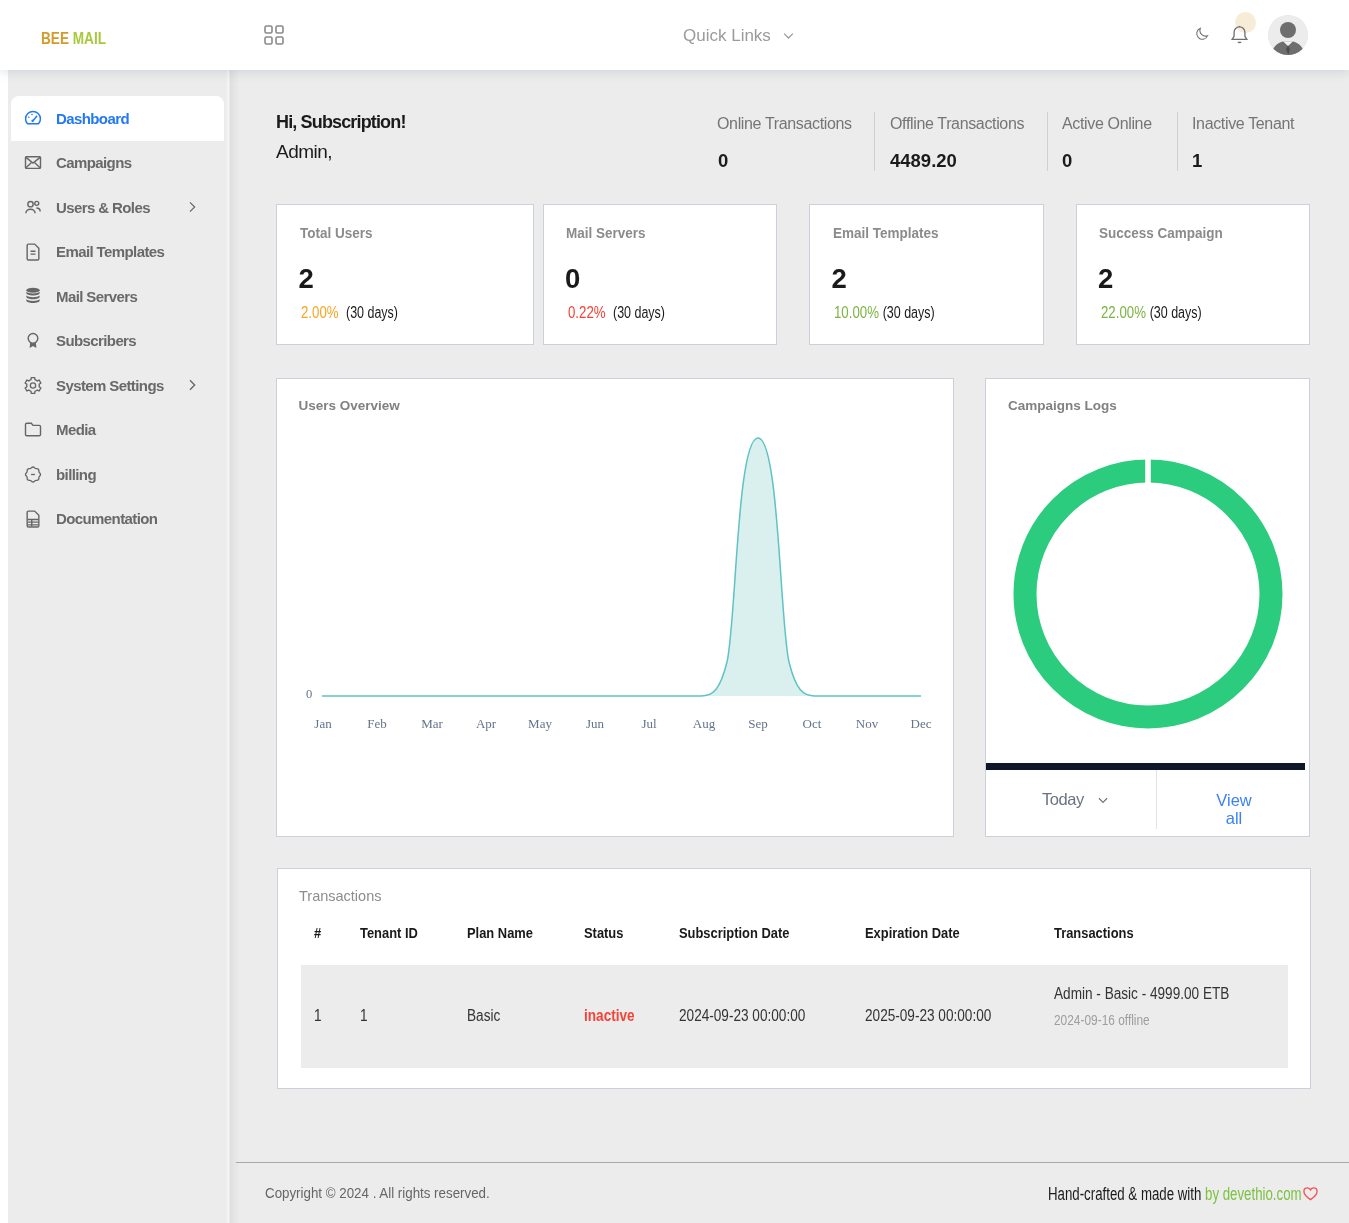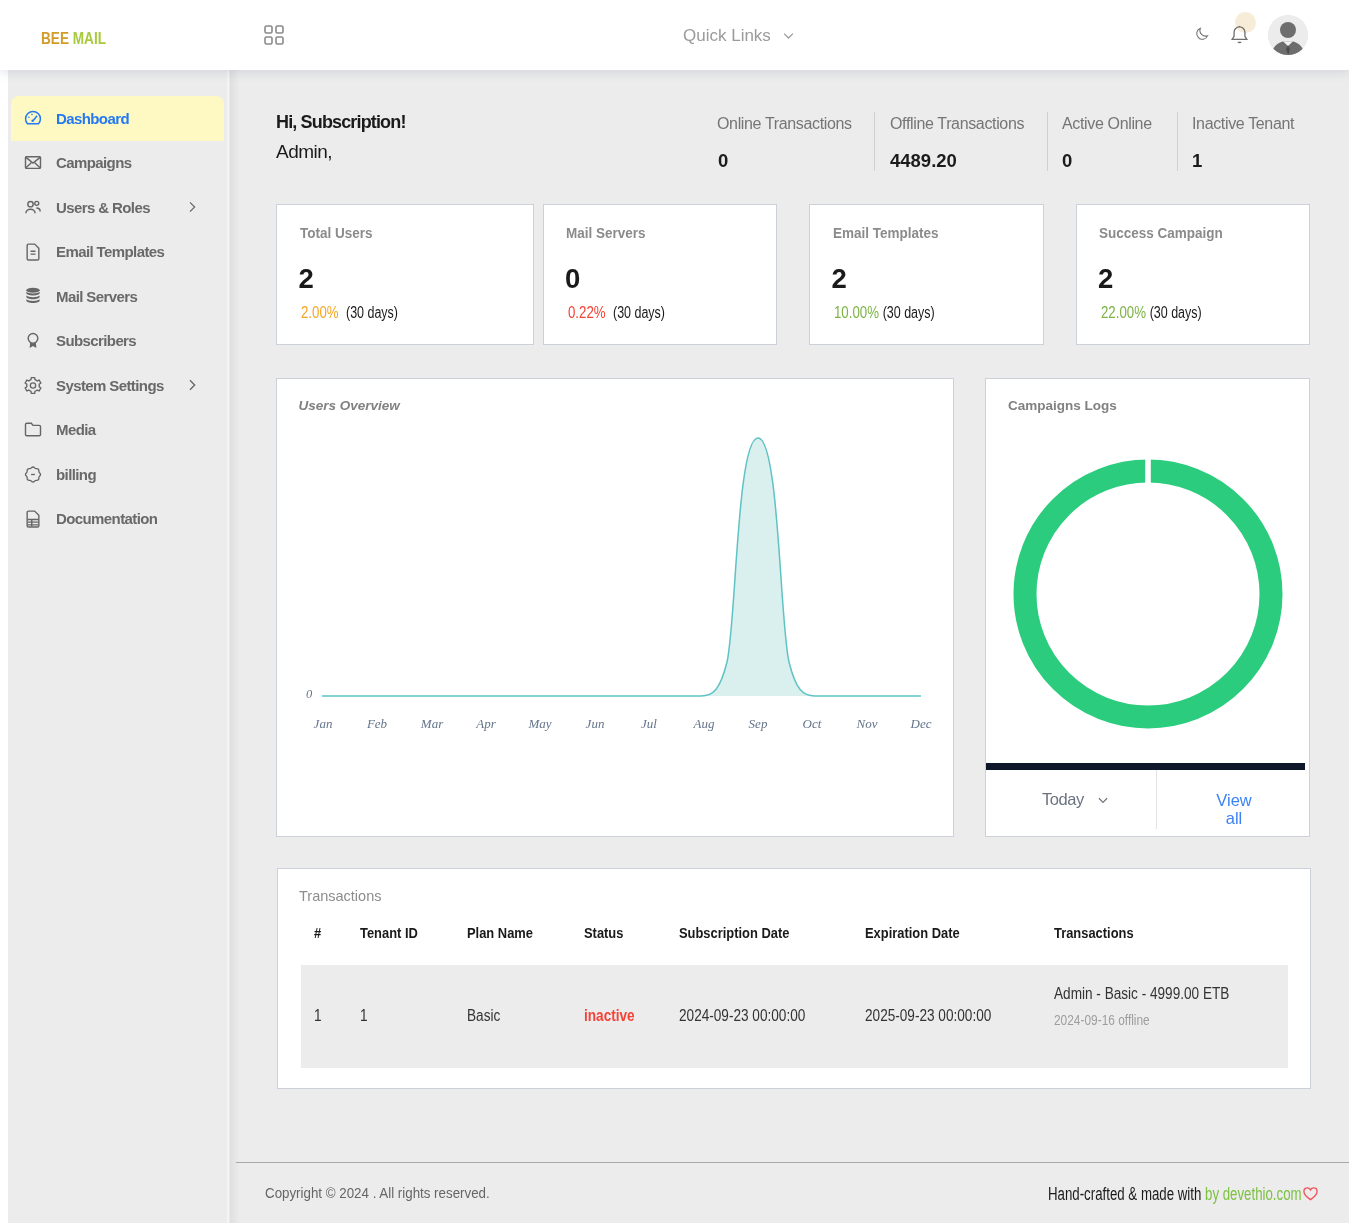--- a/index.html
+++ b/index.html
@@ -18,21 +18,21 @@
   .bellbadge { position:absolute; left:1235px; top:11.5px; width:21px; height:21px; border-radius:50%; background:#f7ecd7; }
   .avatar { position:absolute; left:1268px; top:15px; width:40px; height:40px; border-radius:50%; overflow:hidden; background:radial-gradient(circle at 50% 45%, #f4f4f4 0%, #e9e9e9 60%, #dcdcdc 100%); }
 
   
   .sidebar { position:absolute; top:70px; left:0; width:227px; height:1153px; background:#ffffff; }
   .sidebar-inner { position:absolute; top:0; left:8px; right:0; bottom:0; background:#ececec; }
   .side-shadow { position:absolute; top:70px; left:227px; width:14px; height:1153px; background:linear-gradient(to right, #f4f4f4 0px, #f4f4f4 2px, rgba(0,0,0,0.055) 3px, rgba(0,0,0,0.0) 13px); z-index:2; }
   .menu { position:absolute; top:26px; left:3px; right:3px; }
   .mi { height:44.5px; display:flex; align-items:center; position:relative; color:#696969; font-size:15px; font-weight:bold; letter-spacing:-0.6px; }
   .mi .ic { width:20px; height:22px; margin-left:12px; margin-right:13px; flex:none; display:flex; align-items:center; justify-content:center; }
-  .mi.active { background:#fef9c3; border-radius:8px 8px 0 0; color:#2379f4; }
+  .mi.active { background:#ffffff; border-radius:8px 8px 0 0; color:#2379f4; }
   .mi .chev { position:absolute; right:24px; top:14px; }
 
   .hi { position:absolute; left:276px; top:112px; font-size:18px; font-weight:bold; color:#1b1b1b; letter-spacing:-0.85px; }
   .admin { position:absolute; left:276px; top:141px; font-size:19px; color:#1b1b1b; letter-spacing:-0.5px; }
 
   .stat-label { font-size:16px; color:#757575; position:absolute; white-space:nowrap; letter-spacing:-0.35px; }
   .stat-value { font-size:18.5px; font-weight:bold; color:#1b1b1b; position:absolute; white-space:nowrap; }
   .stat-sep { position:absolute; width:1px; background:#cfcfd4; top:112px; height:59px; }
 
   .card { position:absolute; background:#fff; border:1px solid #ccd0da; }
@@ -212,21 +212,21 @@
   <div class="t">Email Templates</div>
     <div class="n">2</div>
   <div class="p"><span class="green">10.00%</span> <span class="days">(30 days)</span></div>
 </div>
 <div class="card scard" style="left:1075.5px; top:204px; width:234.5px; height:141px;">
   <div class="t">Success Campaign</div>
     <div class="n">2</div>
   <div class="p"><span class="green">22.00%</span> <span class="days">(30 days)</span></div>
 </div>
 
-<div class="card" style="left:276px; top:377.5px; width:678px; height:459px;font-style:italic;">
+<div class="card" style="left:276px; top:377.5px; width:678px; height:459px;">
   <div class="cardtitle" style="left:21.5px; top:19.5px;">Users Overview</div>
   <svg width="660" height="380" style="position:absolute; left:10px; top:49.5px;" viewBox="0 0 660 380">
 
     <path d="M35 268 L414 268 C426 268 433 262 440 234 C449 196 450 10 471 10 C492 10 493 196 502 234 C509 262 516 268 528 268 L634 268 Z" fill="#d9f0ef"></path>
     <path d="M35 268 L414 268 C426 268 433 262 440 234 C449 196 450 10 471 10 C492 10 493 196 502 234 C509 262 516 268 528 268 L634 268" fill="none" stroke="#5fc2c5" stroke-width="1.5"></path>
     <text x="22" y="270" font-family="Liberation Serif, serif" font-size="12.5" fill="#64748b" text-anchor="middle">0</text>
     <g font-family="Liberation Serif, serif" font-size="13" fill="#64748b" text-anchor="middle">
       <text x="36" y="300">Jan</text>
         <text x="90" y="300">Feb</text>
         <text x="145" y="300">Mar</text>

